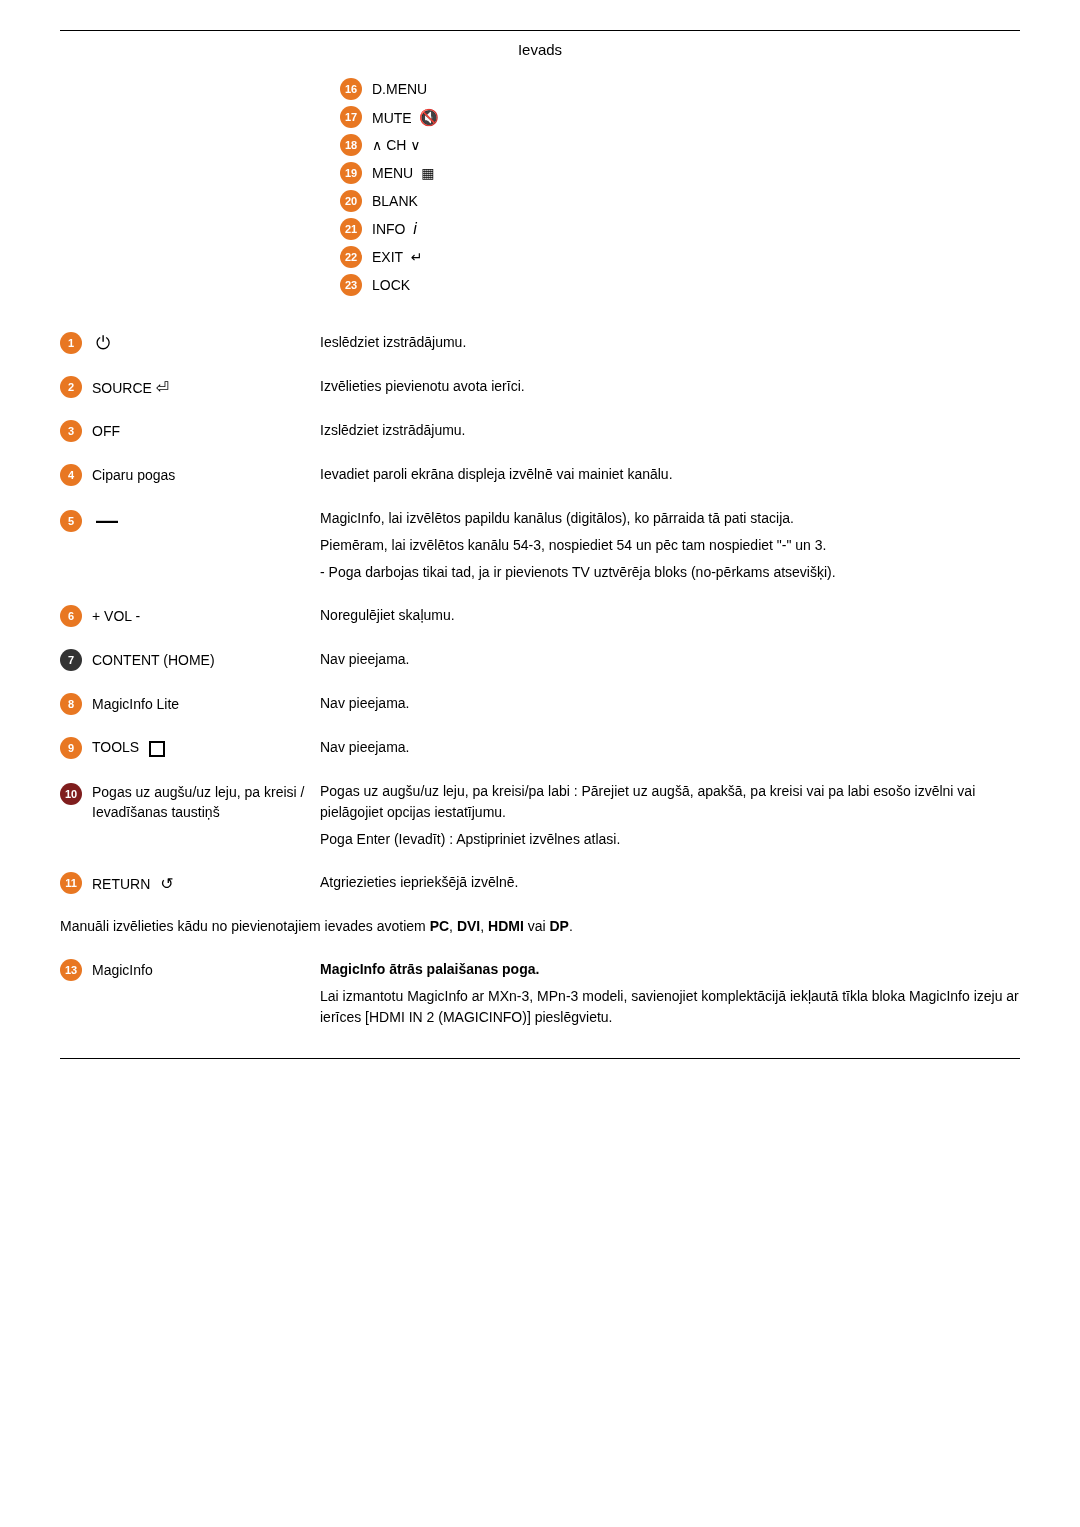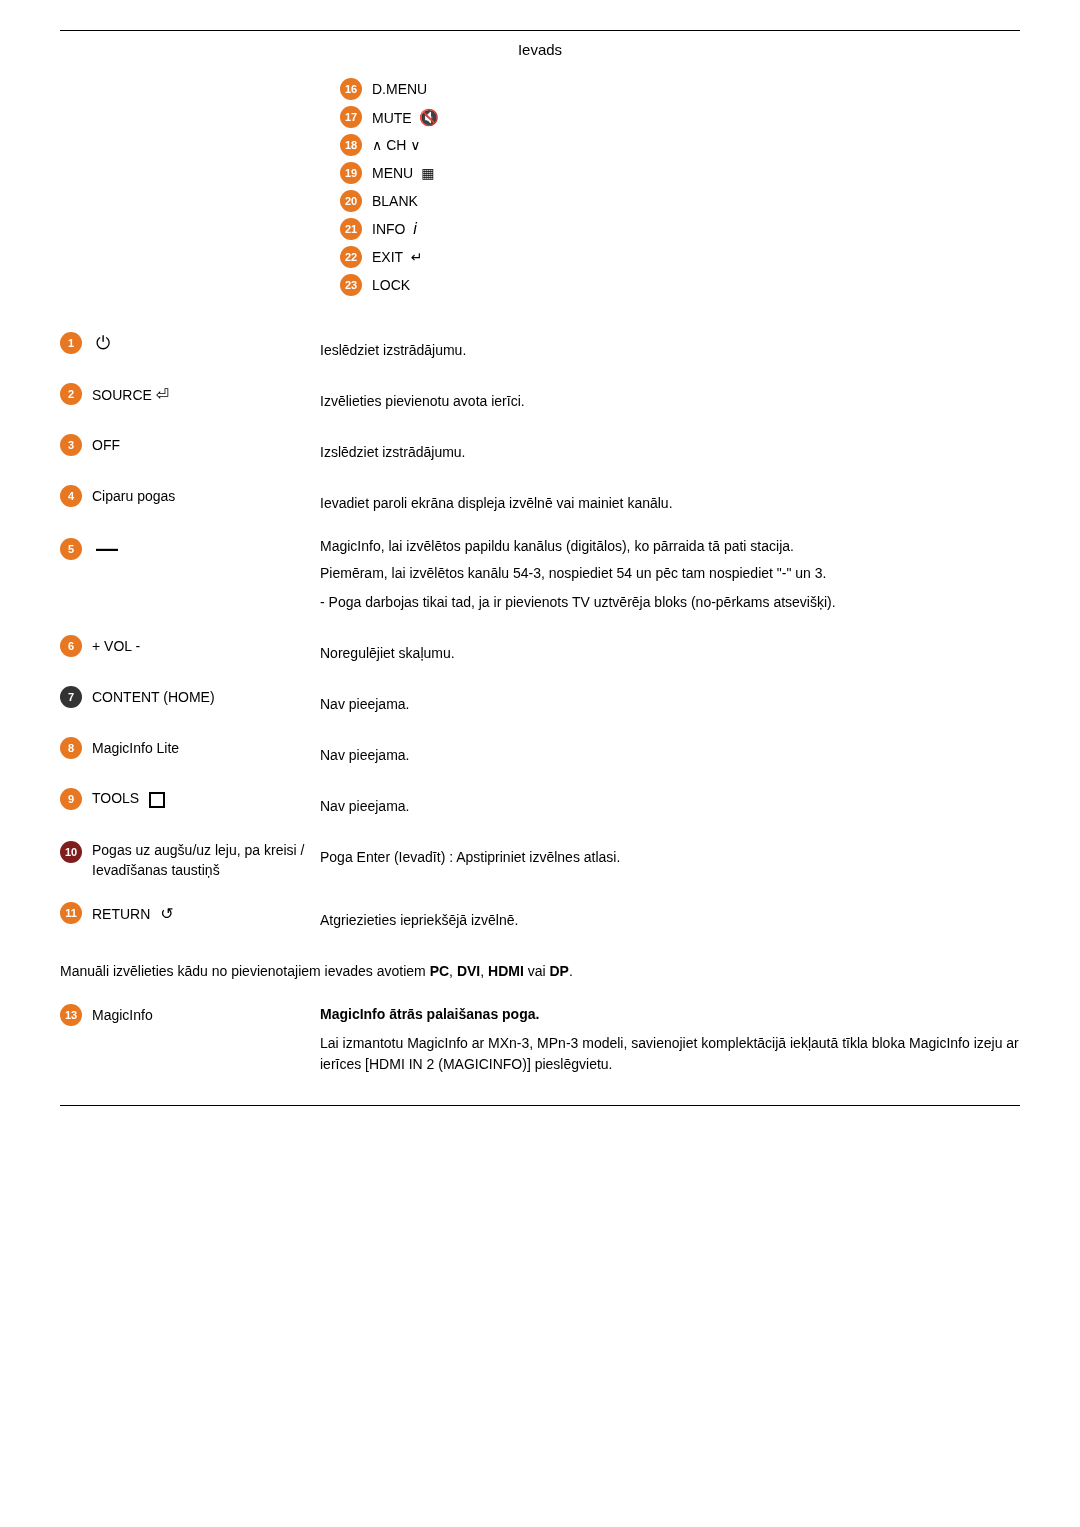--- a/index.html
+++ b/index.html
@@ -93,21 +93,20 @@
     .item-desc {
       flex: 1;
       font-size: 14px;
       line-height: 1.5;
     }
     .item-desc p {
       margin-bottom: 6px;
     }
     .item-desc p:last-child {
       margin-bottom: 0;
-      margin-top: 8px;
     }
     
     .power-icon {
       font-size: 18px;
       margin-left: 4px;
     }
     .mute-icon {
       font-size: 16px;
       margin-left: 4px;
     }
@@ -293,20 +292,21 @@
         <p>Nav pieejama.</p>
       </div>
     </div>
 
     <div class="item-row">
       <div class="item-label" style="align-items:flex-start; padding-top:2px;">
         <span class="circle-badge badge-10">10</span>
         <span class="label-text nav-label">Pogas uz augšu/uz leju, pa kreisi / Ievadīšanas taustiņš</span>
       </div>
       <div class="item-desc">
+        <p>Pogas uz augšu/uz leju, pa kreisi/pa labi : Pārejiet uz augšā, apakšā, pa kreisi vai pa labi esošo izvēlni vai pielāgojiet opcijas iestatījumu.</p>
         <p>Poga Enter (Ievadīt) : Apstipriniet izvēlnes atlasi.</p>
       </div>
     </div>
 
     <div class="item-row">
       <div class="item-label">
         <span class="circle-badge">11</span>
         <span class="label-text">RETURN <span class="return-icon">↺</span></span>
       </div>
       <div class="item-desc">

